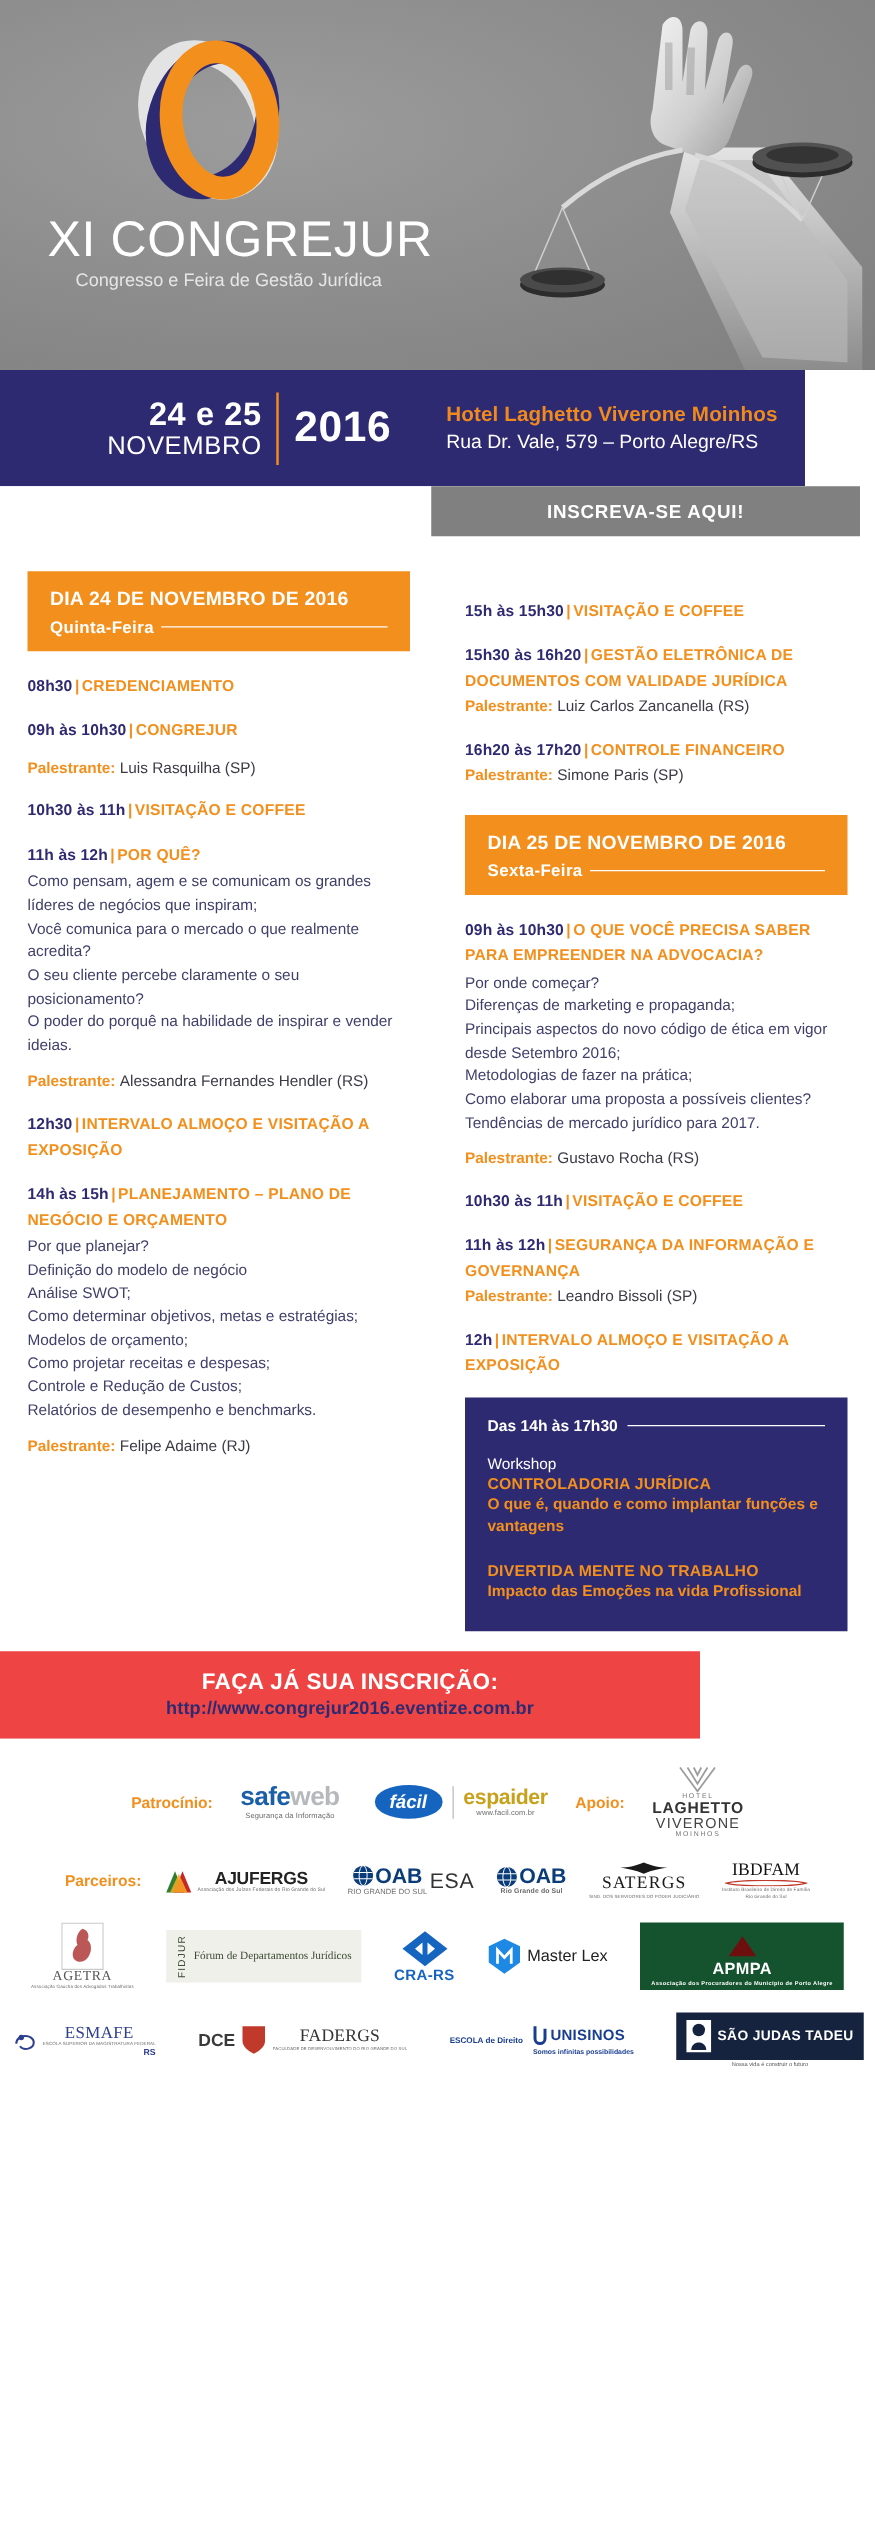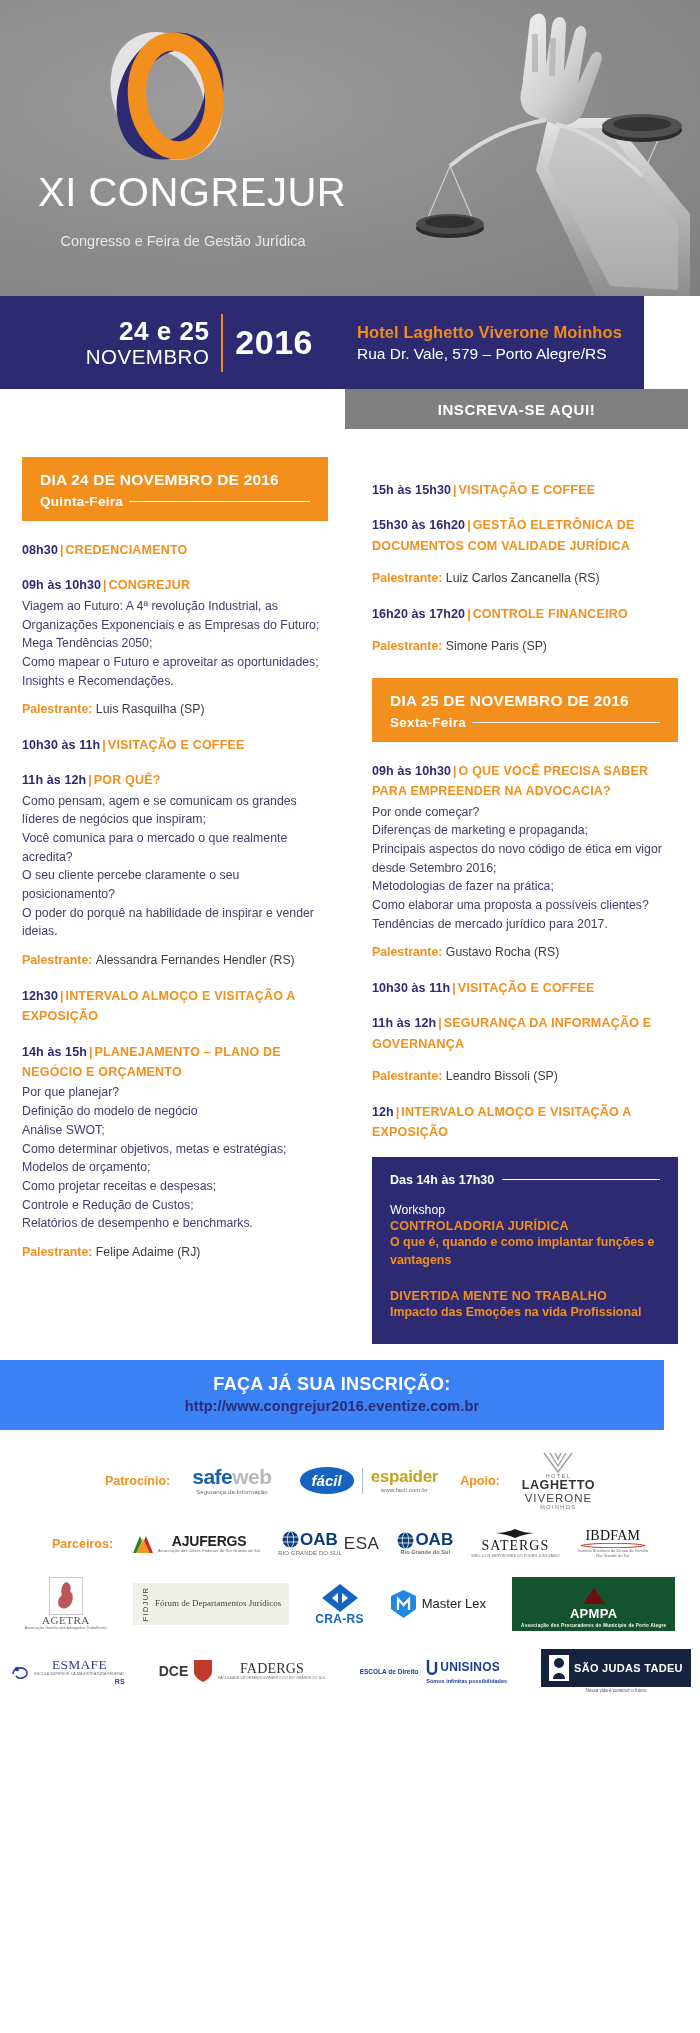--- a/index.html
+++ b/index.html
@@ -31,21 +31,21 @@
     letter-spacing: 0.5px;
     font-weight: 400;
     text-align: center;
     margin-top: 4px;
     white-space: nowrap;
   }
   .logo-sub {
     color: #e6e6e6;
     font-size: 14.5px;
     text-align: center;
-    margin-top: 18px;
+    margin-top: 2px;
     white-space: nowrap;
   }
   .hero-scales { position: absolute; right: 10px; top: 0; width: 330px; height: 296px; }
 
   
   .datebar {
     width: 644px;
     height: 93px;
     background: #2e2a72;
     display: flex;
@@ -122,40 +122,40 @@
     color: #2e2a72; font-size: 12.5px; font-weight: bold; letter-spacing: 0.1px;
   }
   .slot-pipe { color: #f28f1d; font-weight: bold; font-size: 12.5px; padding: 0 2px; }
   .slot-name {
     color: #f28f1d; font-size: 12.5px; font-weight: bold; letter-spacing: 0.2px;
   }
   .slot-desc {
     color: #3f3f6b; font-size: 12.3px; line-height: 1.52; margin-top: 2px;
   }
   .slot-speaker { font-size: 12.3px; line-height: 1.5; margin-top: 10px; color: #3b3b46; }
-  .slot-speaker.tight { margin-top: 14px; }
+  .slot-speaker.tight { margin-top: 1px; }
   .speaker-label { color: #f28f1d; font-weight: bold; }
 
   
   .workshop {
     background: #2e2a72;
     margin: 14px 0 0 0;
     padding: 16px 18px 22px 18px;
   }
   .ws-time-row { display: flex; align-items: center; }
   .ws-time { color: #ffffff; font-size: 12.5px; font-weight: bold; white-space: nowrap; }
   .ws-rule { flex: 1; height: 1px; background: #ffffff; margin-left: 8px; }
   .ws-kicker { color: #ffffff; font-size: 12.3px; margin-top: 16px; }
   .ws-title { color: #f28f1d; font-size: 12.6px; font-weight: bold; letter-spacing: 0.2px; margin-top: 2px; }
   .ws-sub { color: #f28f1d; font-size: 12.4px; font-weight: bold; line-height: 1.45; margin-top: 1px; }
   .ws-gap { height: 17px; }
 
   
   .footer-cta {
-    width: 664px; background: #3b82f6; padding: 14px 0 16px 0; text-align: center;
+    width: 560px; background: #ef4444; padding: 14px 0 16px 0; text-align: center;
   }
   .footer-cta-title {
     color: #ffffff; font-size: 18px; font-weight: bold; letter-spacing: 0.3px;
   }
   .footer-cta-url {
     color: #2e2a72; font-size: 14.5px; font-weight: bold; margin-top: 3px; letter-spacing: 0.1px;
     cursor: pointer;
   }
 
   
@@ -280,21 +280,20 @@
         <div class="day-sub">Quinta-Feira</div>
         <div class="day-rule"></div>
       </div>
     </div>
     <div id="day24-slots">
         <div class="slot">
           <div class="slot-head"><span class="slot-time">08h30</span><span class="slot-pipe">|</span><span class="slot-name">CREDENCIAMENTO</span></div>
         </div>
         <div class="slot">
           <div class="slot-head"><span class="slot-time">09h às 10h30</span><span class="slot-pipe">|</span><span class="slot-name">CONGREJUR</span></div>
-          <div class="slot-desc">Viagem ao Futuro: A 4ª revolução Industrial, as Organizações Exponenciais e as Empresas do Futuro;<br>Mega Tendências 2050;<br>Como mapear o Futuro e aproveitar as oportunidades;<br>Insights e Recomendações.</div>
           <div class="slot-speaker"><span class="speaker-label">Palestrante: </span><span>Luis Rasquilha (SP)</span></div>
         </div>
         <div class="slot">
           <div class="slot-head"><span class="slot-time">10h30 às 11h</span><span class="slot-pipe">|</span><span class="slot-name">VISITAÇÃO E COFFEE</span></div>
         </div>
         <div class="slot">
           <div class="slot-head"><span class="slot-time">11h às 12h</span><span class="slot-pipe">|</span><span class="slot-name">POR QUÊ?</span></div>
           <div class="slot-desc">Como pensam, agem e se comunicam os grandes líderes de negócios que inspiram;<br>Você comunica para o mercado o que realmente acredita?<br>O seu cliente percebe claramente o seu posicionamento?<br>O poder do porquê na habilidade de inspirar e vender ideias.</div>
           <div class="slot-speaker"><span class="speaker-label">Palestrante: </span><span>Alessandra Fernandes Hendler (RS)</span></div>
         </div>

